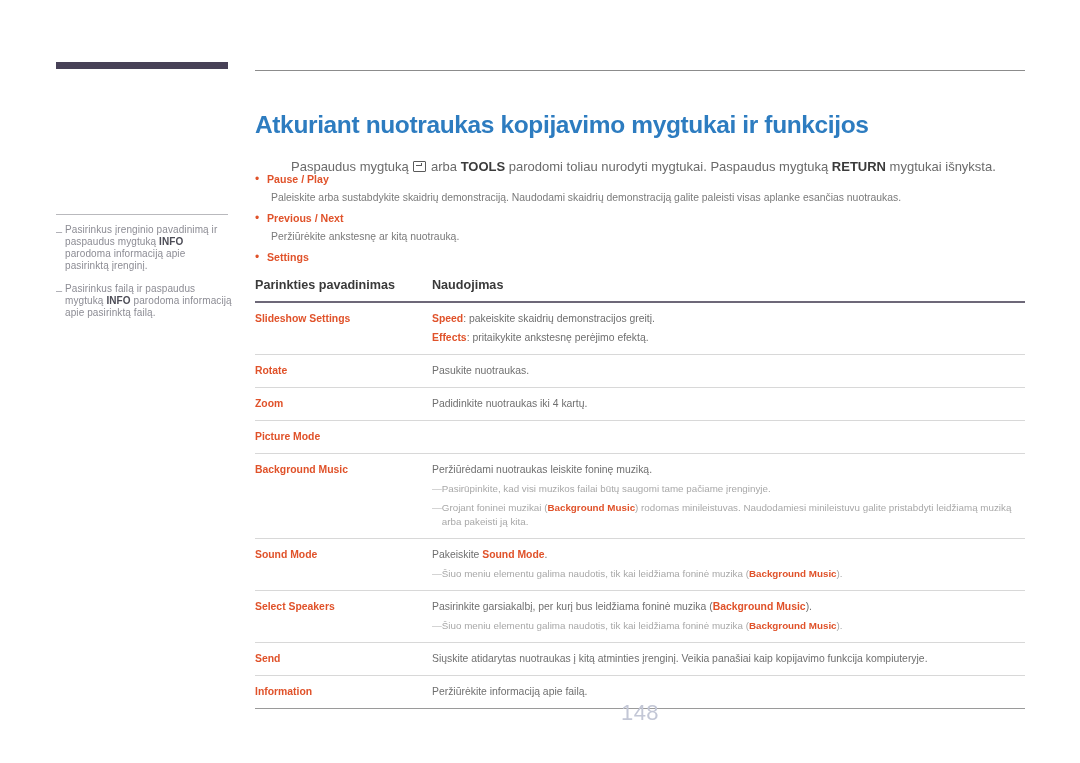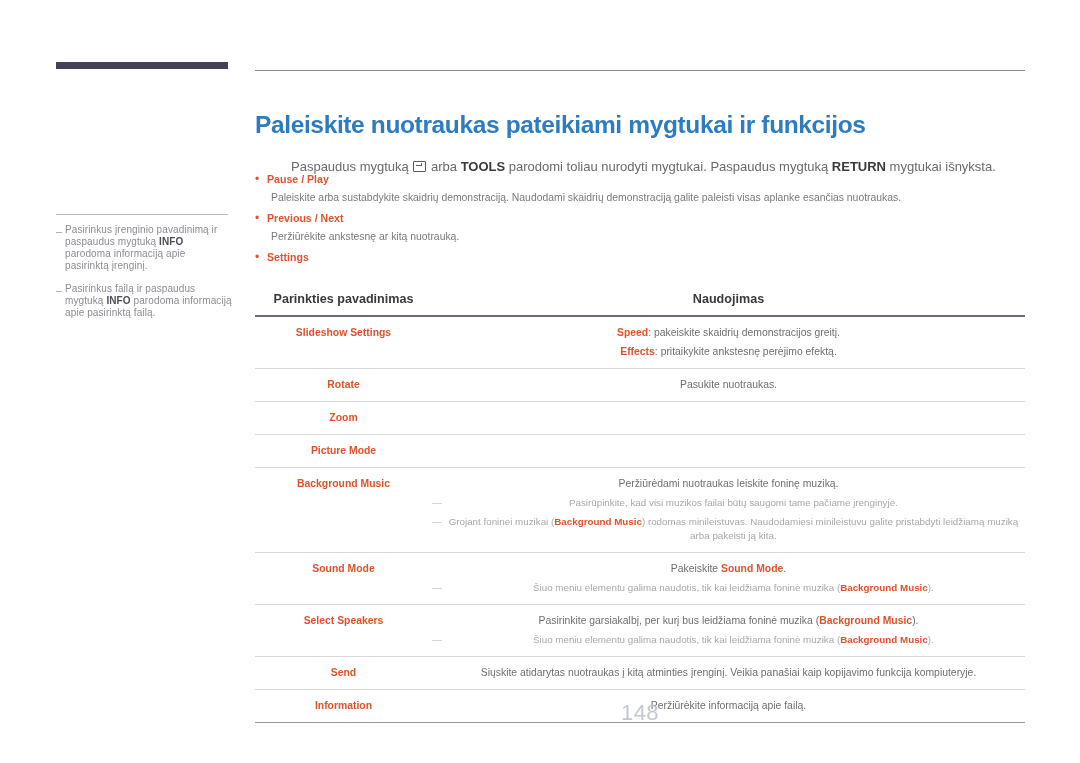--- a/index.html
+++ b/index.html
@@ -163,23 +163,22 @@
     font-size: 10.4px;
     line-height: 15px;
     color: #7a7a7a;
     padding-top: 3px;
   }
 
   
   .table {
     position: absolute;
     left: 0;
-    top: 292px;
-    width: 770px;
-    text-align: center;
+    top: 278px;
+    width: 770px;
   }
   .thead {
     display: flex;
     padding-bottom: 9px;
   }
   .th {
     font-size: 12.6px;
     font-weight: bold;
     color: #3a3a3a;
   }
@@ -254,21 +253,21 @@
         <span class="note-dash">–</span>
         <span class="note-text"><span>Pasirinkus failą ir paspaudus mygtuką </span><b>INFO</b><span> parodoma informaciją apie pasirinktą failą.</span></span>
       </div>
     </div>
 </div>
 
 <div class="main">
 
   <div class="top-rule"></div>
 
-  <h1 class="page-title">Paleiskite nuotraukas pateikiami mygtukai ir funkcijos</h1>
+  <h1 class="page-title">Atkuriant nuotraukas kopijavimo mygtukai ir funkcijos</h1>
 
   <p class="intro">
     <span>Paspaudus mygtuką </span><span class="key-glyph"></span><span> arba </span><b>TOOLS</b><span> parodomi toliau nurodyti mygtukai. Paspaudus mygtuką </span><b>RETURN</b><span> mygtukai išnyksta.</span>
   </p>
 
   <div class="bullets">
       <div class="bullet-item">
         <div class="bullet-head">
           <span class="bullet-dot">•</span>
           <span class="bullet-title">Pause / Play</span>
@@ -307,20 +306,23 @@
         <div class="rule-light"></div>
         <div class="trow">
           <div class="td-name">Rotate</div>
           <div class="td-body">
             <div class="p"><span>Pasukite nuotraukas.</span></div>
           </div>
         </div>
         <div class="rule-light"></div>
         <div class="trow">
           <div class="td-name">Zoom</div>
+          <div class="td-body">
+            <div class="p"><span>Padidinkite nuotraukas iki 4 kartų.</span></div>
+          </div>
         </div>
         <div class="rule-light"></div>
         <div class="trow">
           <div class="td-name">Picture Mode</div>
         </div>
         <div class="rule-light"></div>
         <div class="trow">
           <div class="td-name">Background Music</div>
           <div class="td-body">
             <div class="p"><span>Peržiūrėdami nuotraukas leiskite foninę muziką.</span></div>

